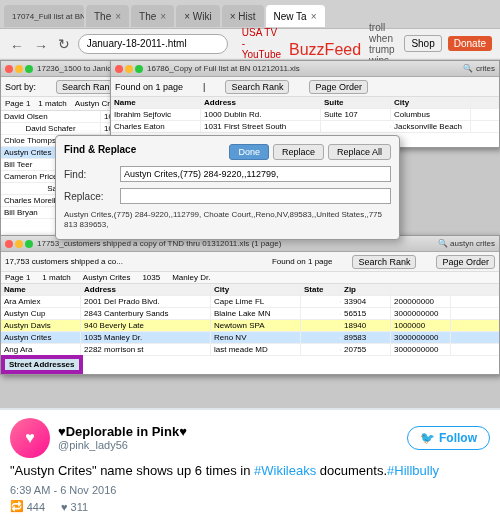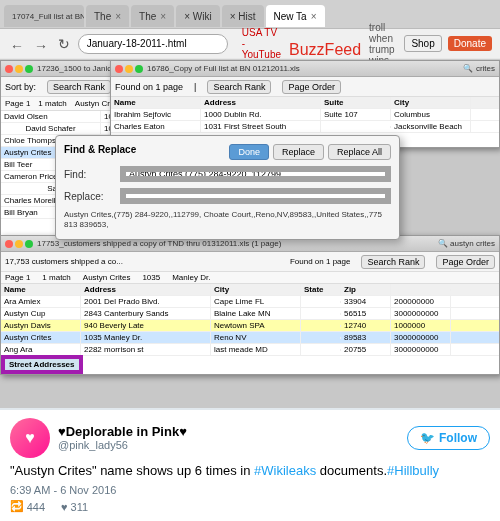--- a/index.html
+++ b/index.html
@@ -149,21 +149,21 @@
     .win-dot.yellow { background: #febc2e; }
     .win-dot.green { background: #28c840; }
 
     .ss-toolbar {
       height: 20px;
       background: #f5f5f5;
       border-bottom: 1px solid #ddd;
       display: flex;
       align-items: center;
       padding: 0 4px;
-      gap: 11px;
+      gap: 20px;
       font-size: 9px;
     }
 
     .ss-search {
       height: 14px;
       border: 1px solid #aaa;
       border-radius: 7px;
       padding: 0 6px;
       font-size: 9px;
       width: 80px;
@@ -329,21 +329,21 @@
 
     .find-label {
       width: 50px;
       font-size: 10px;
       color: #333;
     }
 
     .find-input {
       flex: 1;
       height: 16px;
-      border: 6px solid #a3a3a3;
+      border: 1px solid #a3a3a3;
       font-size: 9px;
       padding: 0 3px;
     }
 
     .find-btn {
       font-size: 9px;
       padding: 2px 8px;
       background: #e8e8e8;
       border: 1px solid #aaa;
       border-radius: 3px;
@@ -574,21 +574,21 @@
         <div class="ss-cell" style="width:90px;">Blaine Lake MN</div>
         <div class="ss-cell" style="width:40px;"></div>
         <div class="ss-cell" style="width:50px;">56515</div>
         <div class="ss-cell" style="width:60px;">3000000000</div>
       </div>
       <div class="ss-row highlight-yellow">
         <div class="ss-cell" style="width:80px;">Austyn Davis</div>
         <div class="ss-cell" style="width:130px;">940 Beverly Late</div>
         <div class="ss-cell" style="width:90px;">Newtown SPA</div>
         <div class="ss-cell" style="width:40px;"></div>
-        <div class="ss-cell" style="width:50px;">12740</div>
+        <div class="ss-cell" style="width:50px;">18940</div>
         <div class="ss-cell" style="width:60px;">1000000</div>
       </div>
       <div class="ss-row highlight-blue">
         <div class="ss-cell" style="width:80px;">Austyn Crites</div>
         <div class="ss-cell" style="width:130px;">1035 Manley Dr.</div>
         <div class="ss-cell" style="width:90px;">Reno NV</div>
         <div class="ss-cell" style="width:40px;"></div>
         <div class="ss-cell" style="width:50px;">89583</div>
         <div class="ss-cell" style="width:60px;">3000000000</div>
       </div>

